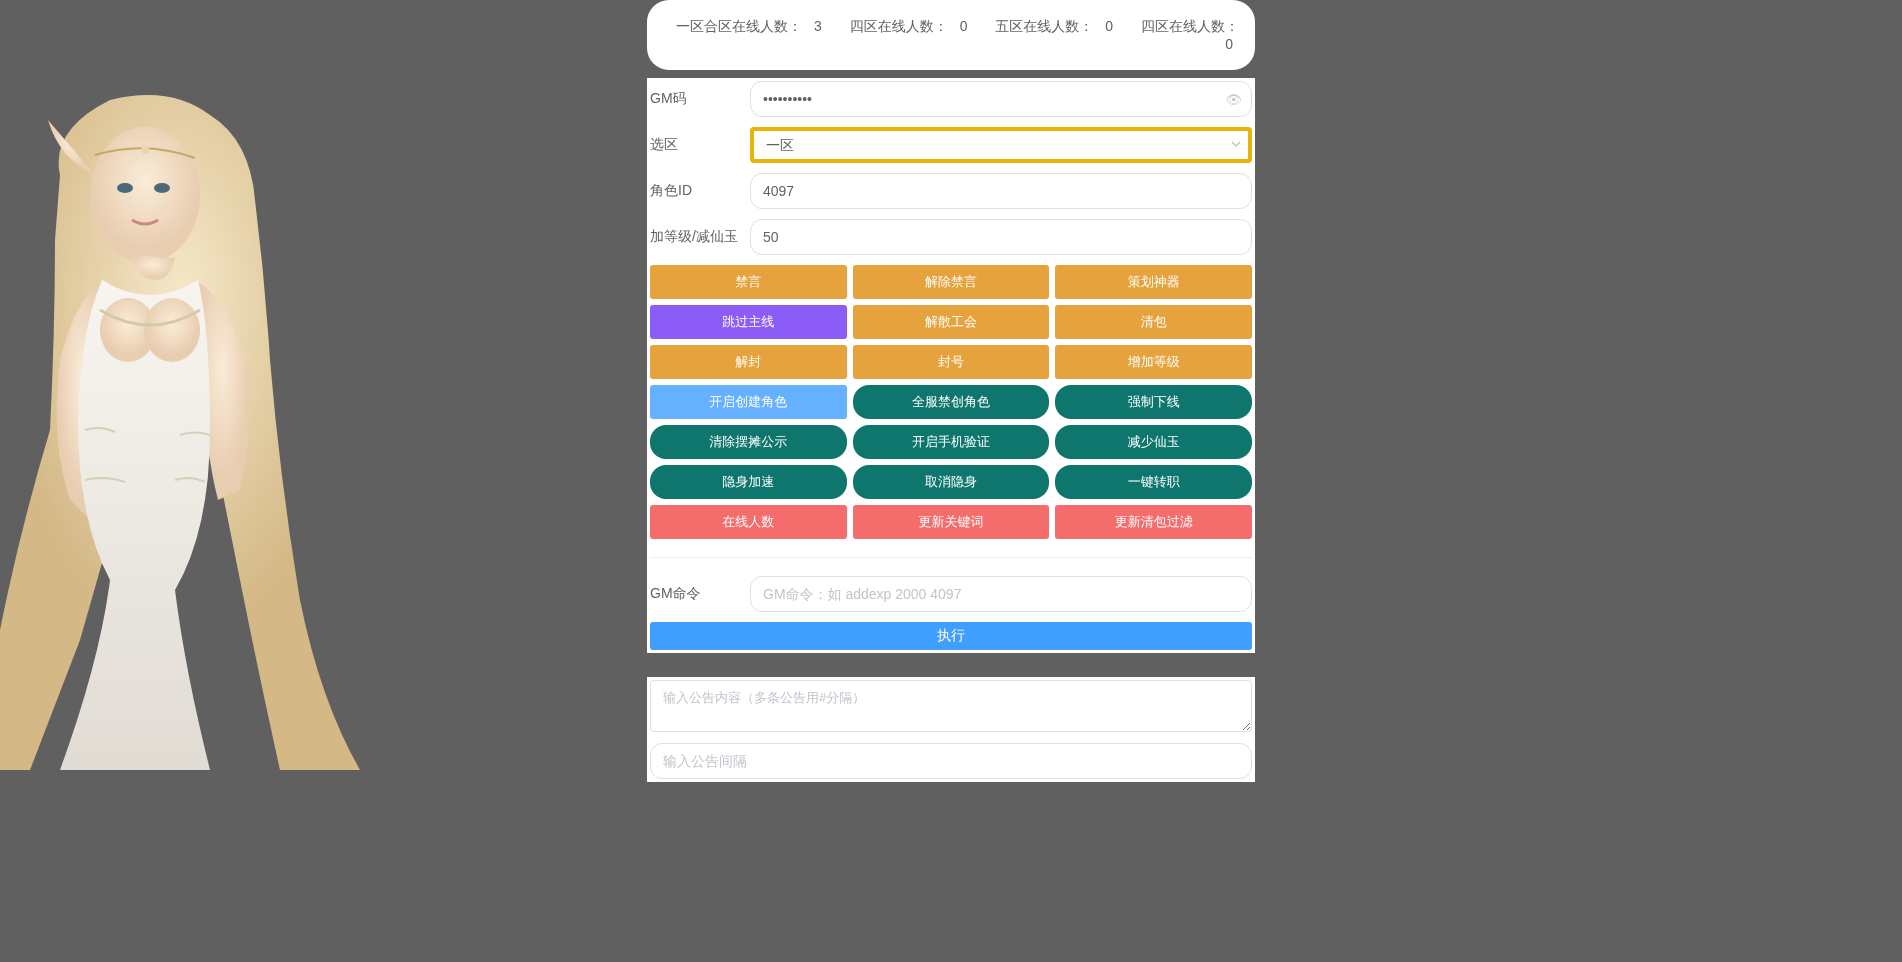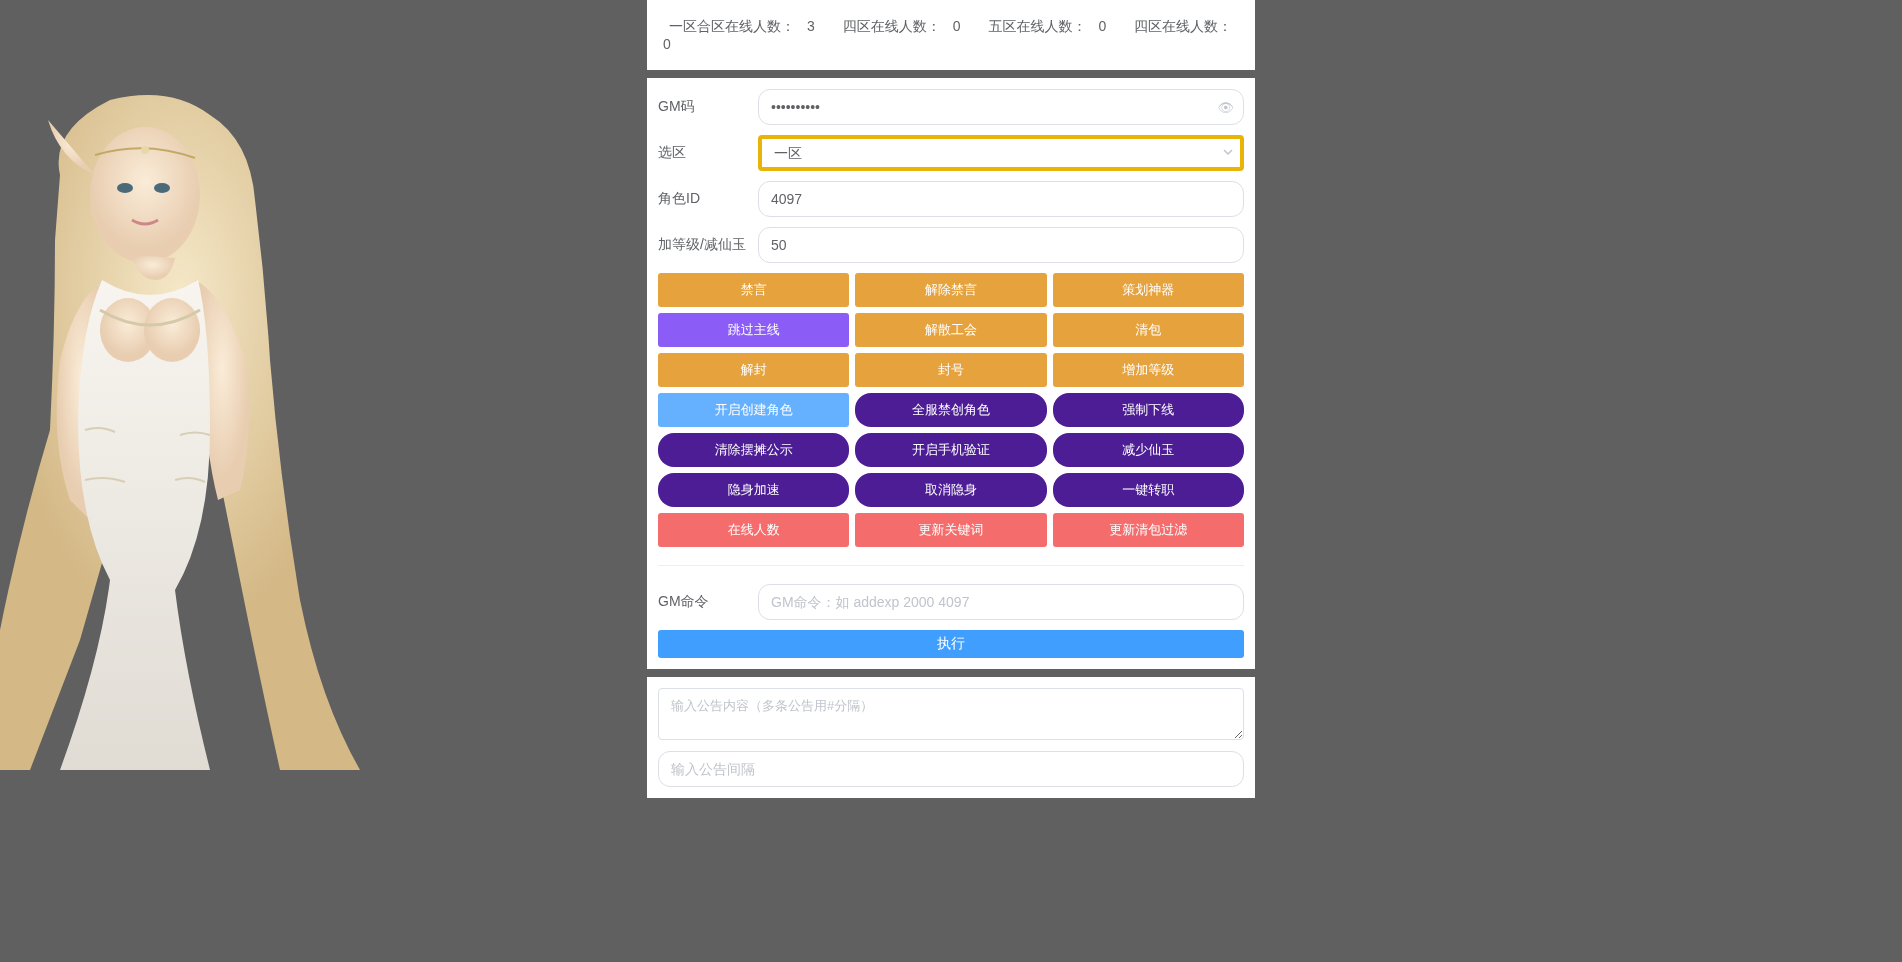--- a/index.html
+++ b/index.html
@@ -21,31 +21,32 @@
 .background-figure svg { width: 100%; height: 100%; }
 .main-container {
   position: relative;
   z-index: 1;
   width: 608px;
   margin: 0 auto;
 }
 .header-bar {
   background: #fff;
   padding: 18px 10px;
-  text-align: left;
+  text-align: right;
   font-size: 14px;
   color: #606266;
   margin-bottom: 8px;
+  border-radius: 22px;
 }
 .header-bar span { margin: 0 6px; }
 .header-bar .count { color: #606266; }
 .panel {
   background: #fff;
-  padding: 11px;
-  margin-bottom: 8px;
+  padding: 3px;
+  margin-bottom: 24px;
 }
 .form-row {
   display: flex;
   align-items: center;
   margin-bottom: 10px;
 }
 .form-label {
   width: 100px;
   font-size: 14px;
   color: #606266;
@@ -105,21 +106,21 @@
   height: 34px;
   border: none;
   border-radius: 3px;
   color: #fff;
   font-size: 13px;
   cursor: pointer;
   outline: none;
 }
 .btn-orange { background: #e6a23c; }
 .btn-orange-light { background: #8b5cf6; }
-.btn-blue { background: #4c1d95; border-radius: 16px; }
+.btn-blue { background: #0f766e; border-radius: 16px; }
 .btn-blue-light { background: #66b1ff; }
 .btn-red { background: #f56c6c; }
 .btn-full {
   width: 100%;
   height: 28px;
   border: none;
   border-radius: 3px;
   background: #409eff;
   color: #fff;
   font-size: 14px;

